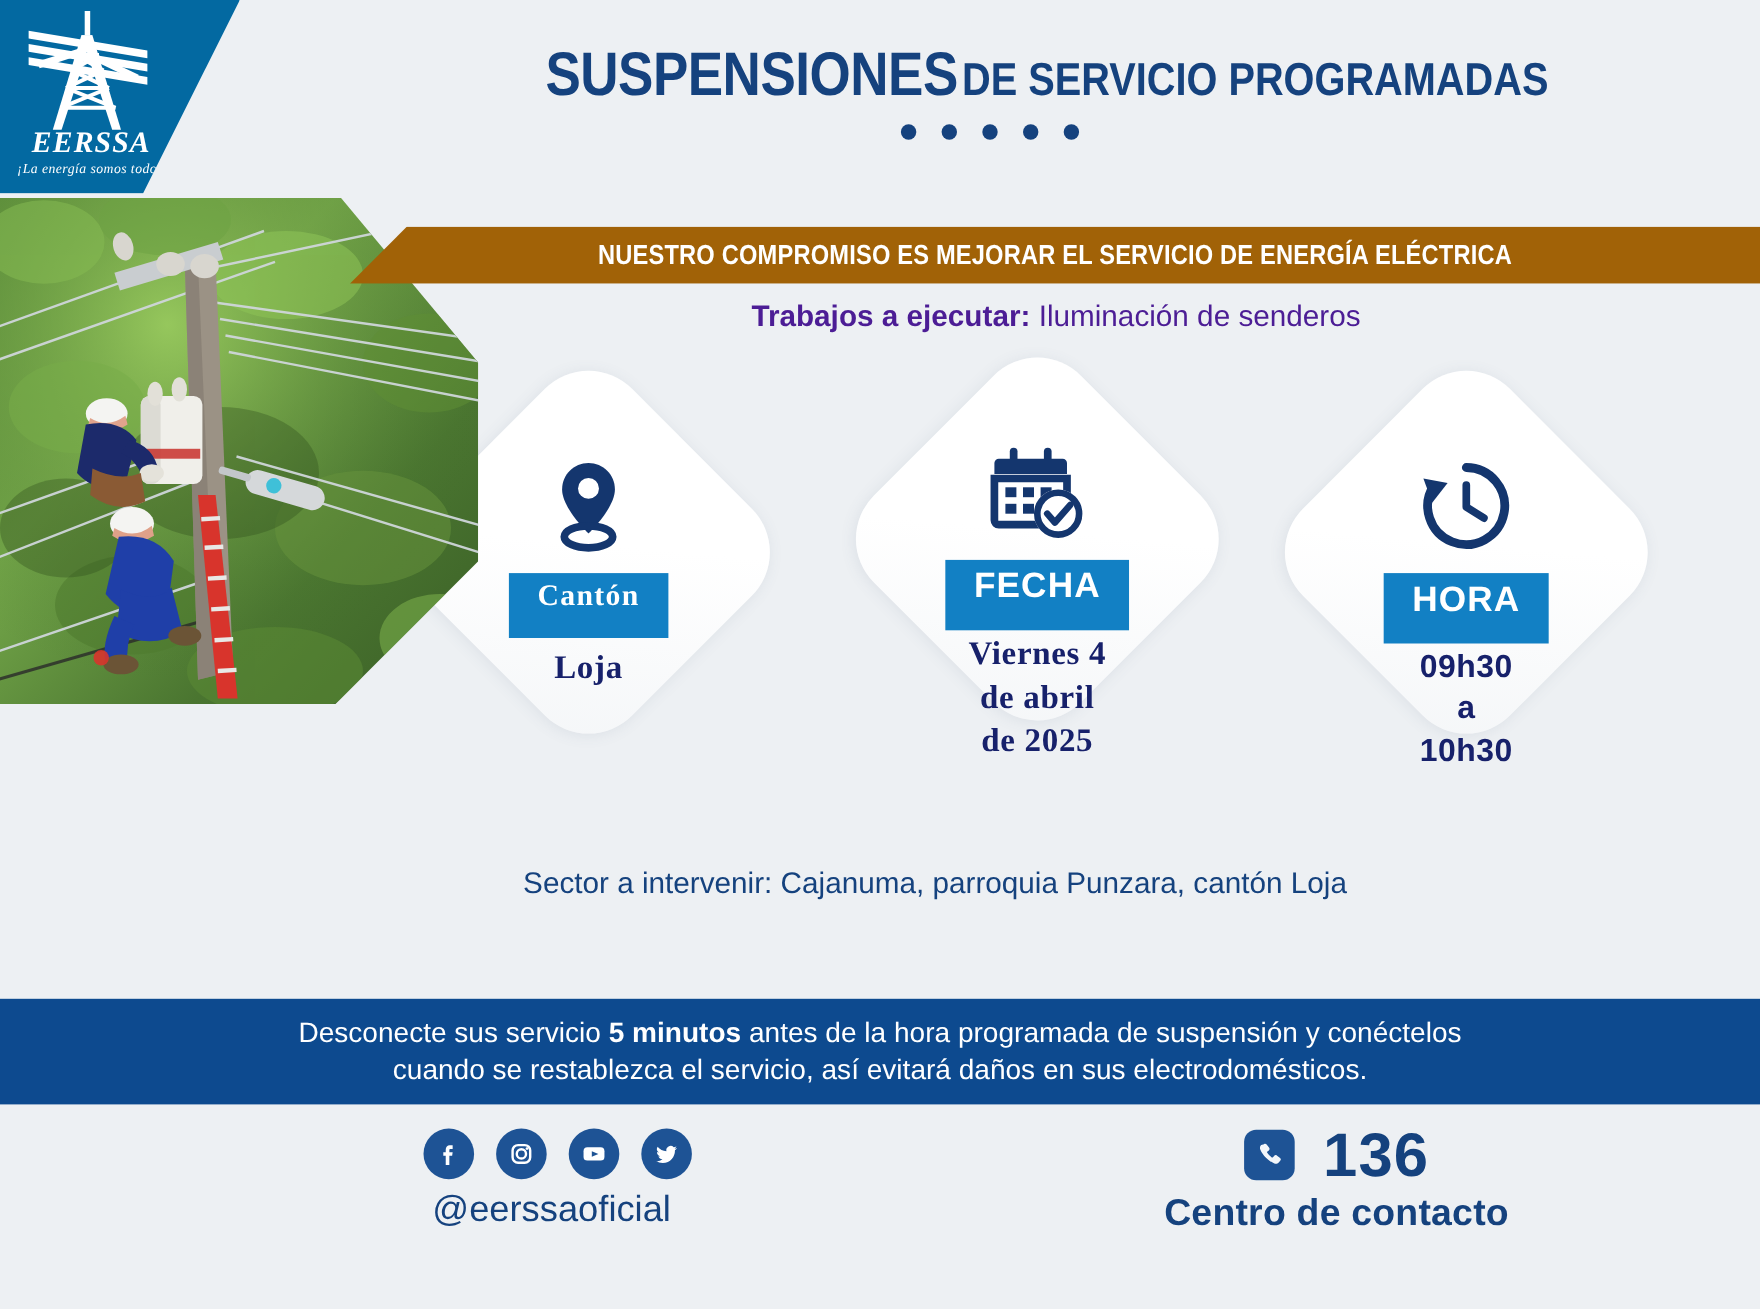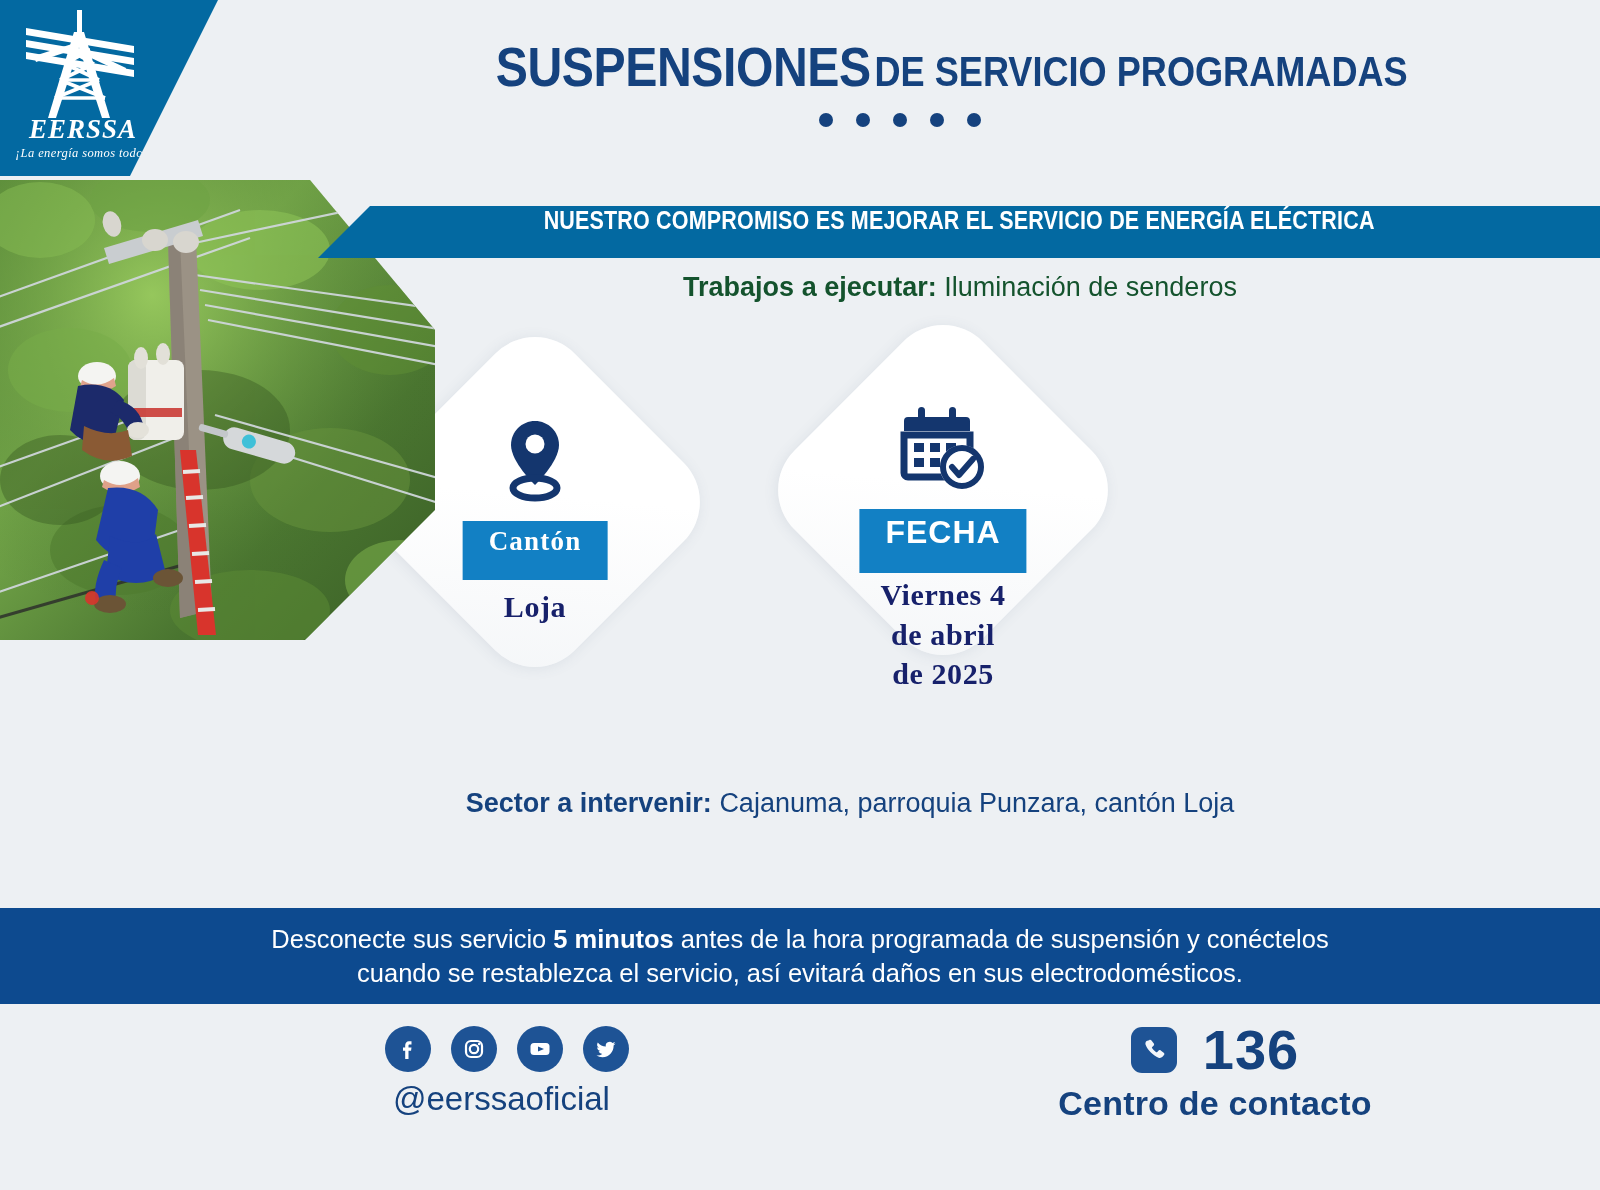--- a/index.html
+++ b/index.html
@@ -57,34 +57,34 @@
     transform-origin:center;
   }
   .t-big{font-size:56px;letter-spacing:-.5px;}
   .t-small{font-size:42px;letter-spacing:0px;}
   .dots{margin-top:14px;display:flex;justify-content:center;gap:23px;}
   .dot{width:14px;height:14px;background:#15427e;border-radius:50%;}
 
   
   .band{
     position:absolute;left:318px;top:206px;width:1282px;height:52px;
-    background:#0369a1;z-index:5;
+    background:#a16207;z-index:5;
     clip-path:polygon(52px 0,1282px 0,1282px 52px,0 52px);
-    display:flex;align-items:flex-start;justify-content:center;
+    display:flex;align-items:center;justify-content:center;
   }
   .band-txt{
     color:#fff;font-weight:bold;font-size:25px;
     font-family:"Liberation Sans Narrow","Liberation Sans",sans-serif;
     transform:scaleX(.86);white-space:nowrap;letter-spacing:.2px;
   }
 
   
   .works{
     position:absolute;left:430px;top:272px;width:1060px;text-align:center;
-    font-size:27px;color:#14532d;z-index:5;white-space:nowrap;
+    font-size:27px;color:#4c1d95;z-index:5;white-space:nowrap;
   }
   .works b{font-weight:bold;}
   .works span.val{font-weight:normal;}
 
   
   .cards{position:absolute;left:370px;top:355px;width:1230px;height:400px;z-index:3;}
   .card{position:absolute;width:330px;height:330px;}
   .card .diamond{
     position:absolute;left:32px;top:0;width:266px;height:266px;
     background:linear-gradient(140deg,#ffffff 0%,#ffffff 48%,#f4f6f8 100%);
@@ -113,21 +113,21 @@
   .card .val.sans{font-family:"Liberation Sans",sans-serif;font-size:29px;letter-spacing:.5px;}
   #card-canton{left:0;top:14px;}
   #card-fecha{left:408px;top:2px;}
   #card-hora{left:798px;top:14px;}
 
   
   .sector{
     position:absolute;left:300px;top:788px;width:1100px;text-align:center;
     font-size:27px;color:#15427e;z-index:5;white-space:nowrap;
   }
-  .sector b{font-weight:bold;}
+  .sector b{font-weight:normal;}
 
   
   .warn{
     position:absolute;left:0;top:908px;width:1600px;height:96px;
     background:#0d4a8f;z-index:5;
     display:flex;flex-direction:column;align-items:center;justify-content:center;
     color:#fff;font-size:25.5px;line-height:1.34;text-align:center;
   }
   .warn b{font-weight:bold;}
 
@@ -360,20 +360,36 @@
             <path d="M52 62l7 8 14-16" fill="none" stroke="#14366e" stroke-width="6" stroke-linecap="round" stroke-linejoin="round"></path>
           </svg>
         </div>
         <div class="lbl sans">FECHA</div>
         <div class="val" style="white-space:pre-line">Viernes 4
 de abril
 de 2025</div>
       </div>
     </div>
 
+    <div class="card" id="card-hora">
+      <div class="diamond"></div>
+      <div class="content">
+        <div class="ico">
+          <svg width="86" height="86" viewBox="0 0 86 86">
+            <path d="M43 8a35 35 0 1 1-29.6 16.2" fill="none" stroke="#14366e" stroke-width="8" stroke-linecap="round"></path>
+            <polygon points="4,18 26,22 12,40" fill="#14366e"></polygon>
+            <path d="M43 24v20l16 10" fill="none" stroke="#14366e" stroke-width="7" stroke-linecap="round" stroke-linejoin="round"></path>
+          </svg>
+        </div>
+        <div class="lbl sans">HORA</div>
+        <div class="val sans" style="white-space:pre-line">09h30
+a
+10h30</div>
+      </div>
+    </div>
   </div>
 
   <div class="sector">
     <b>Sector a intervenir:</b>
     <span>Cajanuma, parroquia Punzara, cantón Loja</span>
   </div>
 
   <div class="warn">
     <div>
       <span>Desconecte sus servicio </span><b>5 minutos</b><span> antes de la hora programada de suspensión y conéctelos</span>

